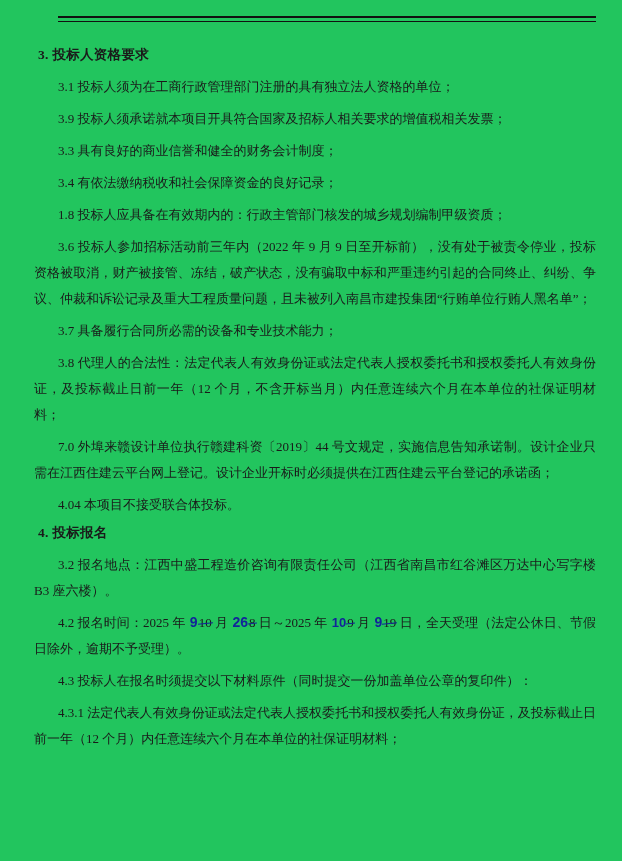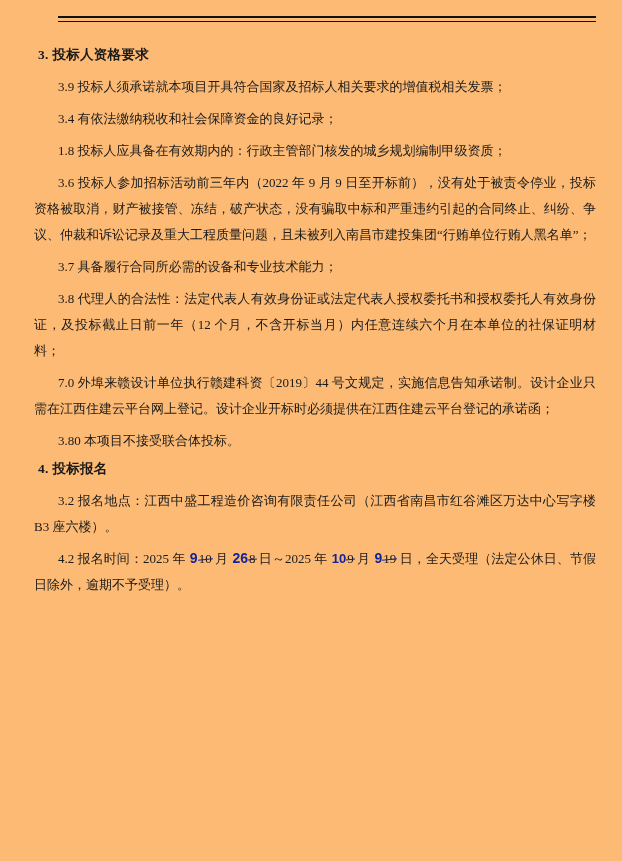--- a/index.html
+++ b/index.html
@@ -4,21 +4,21 @@
 <style>
   html, body {
     margin: 0;
     padding: 0;
     background: #ffffff;
   }
   .page {
     position: relative;
     width: 622px;
     height: 861px;
-    background: #fdba74;
+    background: #22c55e;
     font-family: "Liberation Serif", serif;
     color: #1a1a1a;
     overflow: hidden;
   }
   .top-rule {
     position: absolute;
     left: 58px;
     right: 26px;
     top: 16px;
     height: 0;
@@ -84,30 +84,34 @@
 
 <div class="page">
 
   <div class="top-rule"></div>
   <div class="top-rule second"></div>
 
   <div class="content">
 
     <div class="heading">3. 投标人资格要求</div>
 
+    <p class="para">3.1 投标人须为在工商行政管理部门注册的具有独立法人资格的单位；</p>
     <p class="para">3.9 投标人须承诺就本项目开具符合国家及招标人相关要求的增值税相关发票；</p>
+    <p class="para">3.3 具有良好的商业信誉和健全的财务会计制度；</p>
     <p class="para">3.4 有依法缴纳税收和社会保障资金的良好记录；</p>
     <p class="para">1.8 投标人应具备在有效期内的：行政主管部门核发的城乡规划编制甲级资质；</p>
     <p class="para">3.6 投标人参加招标活动前三年内（2022 年 9 月 9 日至开标前），没有处于被责令停业，投标资格被取消，财产被接管、冻结，破产状态，没有骗取中标和严重违约引起的合同终止、纠纷、争议、仲裁和诉讼记录及重大工程质量问题，且未被列入南昌市建投集团“行贿单位行贿人黑名单”；</p>
     <p class="para">3.7 具备履行合同所必需的设备和专业技术能力；</p>
     <p class="para">3.8 代理人的合法性：法定代表人有效身份证或法定代表人授权委托书和授权委托人有效身份证，及投标截止日前一年（12 个月，不含开标当月）内任意连续六个月在本单位的社保证明材料；</p>
     <p class="para">7.0 外埠来赣设计单位执行赣建科资〔2019〕44 号文规定，实施信息告知承诺制。设计企业只需在江西住建云平台网上登记。设计企业开标时必须提供在江西住建云平台登记的承诺函；</p>
-    <p class="para">3.80 本项目不接受联合体投标。</p>
+    <p class="para">4.04 本项目不接受联合体投标。</p>
 
     <div class="heading h-spaced">4. 投标报名</div>
 
     <p class="para">3.2 报名地点：江西中盛工程造价咨询有限责任公司（江西省南昌市红谷滩区万达中心写字楼 B3 座六楼）。</p>
 
     <p class="para"><span>4.2 报名时间：2025 年 </span><span class="edit-group"><span class="hand">9</span><span class="strike">10</span></span><span> 月 </span><span class="edit-group"><span class="hand">26</span><span class="strike">8</span></span><span> 日～2025 年 </span><span class="edit-group"><span class="hand sm">10</span><span class="strike">9</span></span><span> 月 </span><span class="edit-group"><span class="hand">9</span><span class="strike">19</span></span><span> 日，全天受理（法定公休日、节假日除外，逾期不予受理）。</span></p>
 
+    <p class="para">4.3 投标人在报名时须提交以下材料原件（同时提交一份加盖单位公章的复印件）：</p>
+    <p class="para">4.3.1 法定代表人有效身份证或法定代表人授权委托书和授权委托人有效身份证，及投标截止日前一年（12 个月）内任意连续六个月在本单位的社保证明材料；</p>
 
   </div>
 </div>
 
 </body></html>

